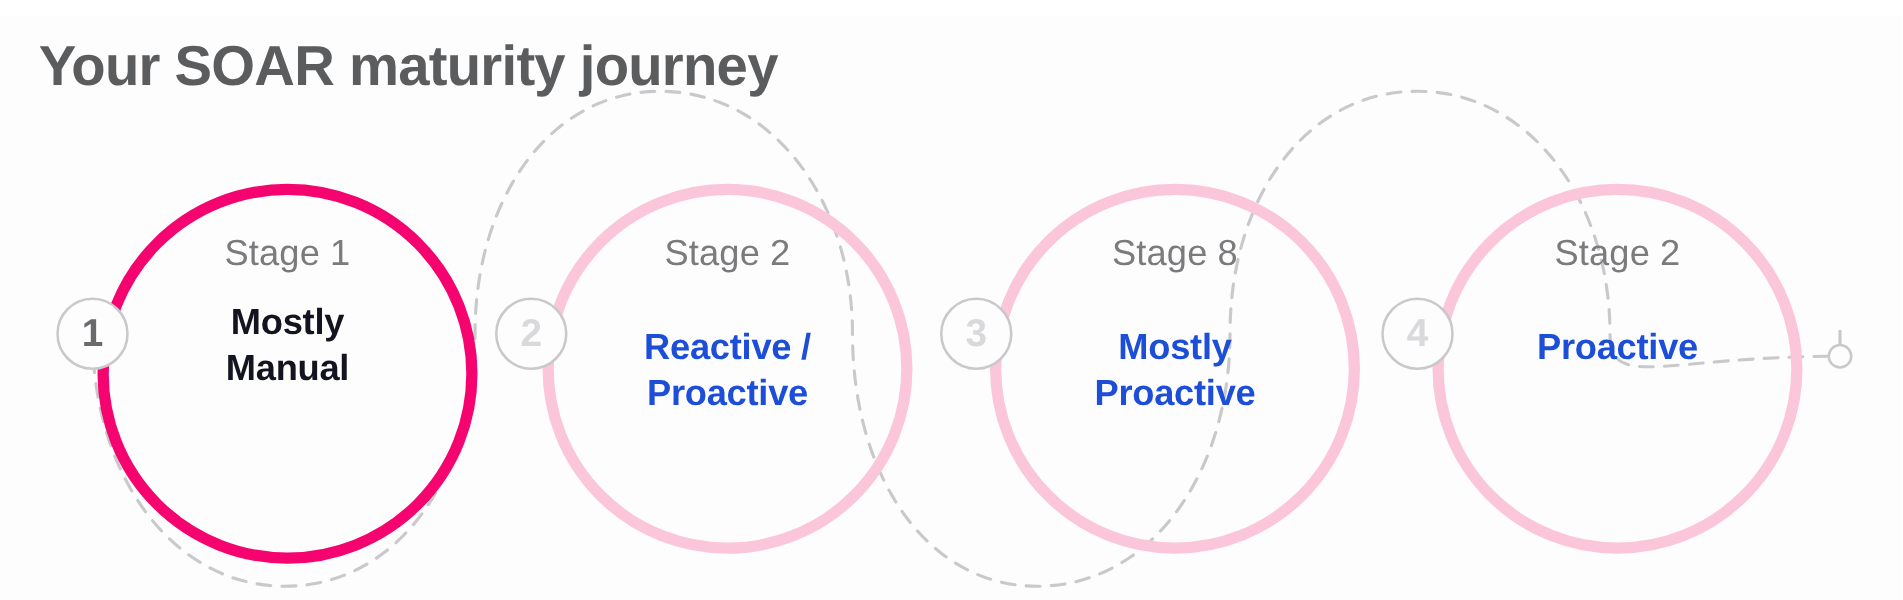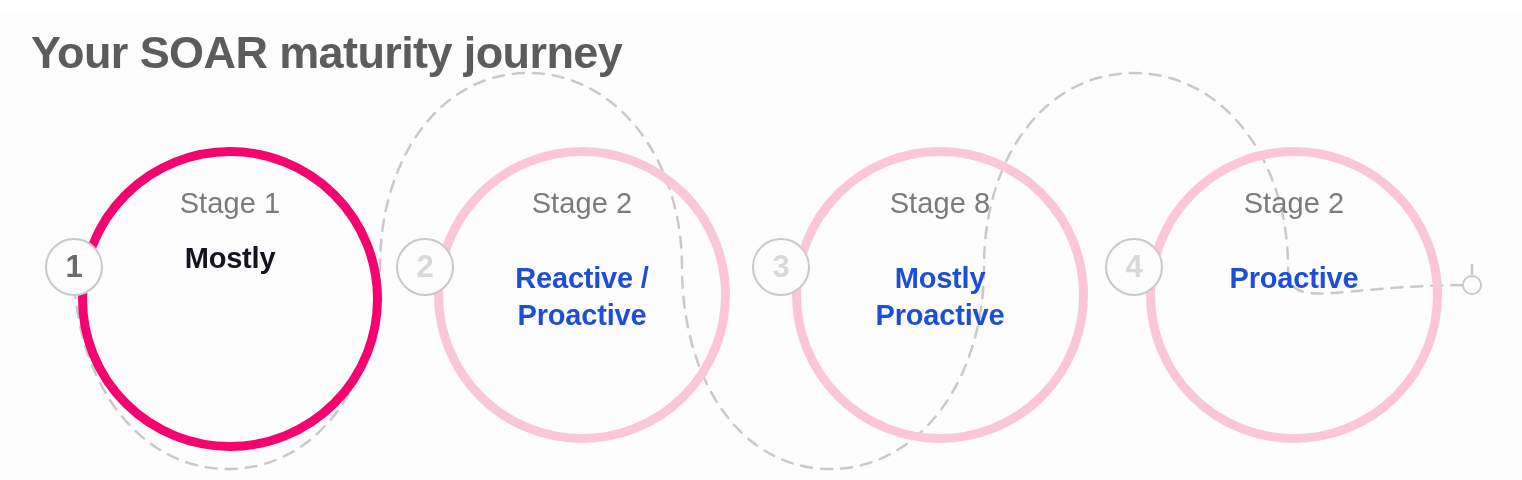--- a/index.html
+++ b/index.html
@@ -153,20 +153,21 @@
                C 1288 300, 1330 272, 1472 272" fill="none" stroke="#c9c9cc" stroke-width="2.5" stroke-linecap="round" stroke-dasharray="11 9"></path>
       <path d="M 1472 252 L 1472 268" fill="none" stroke="#c9c9cc" stroke-width="2.5" stroke-linecap="round"></path>
     </svg>
 
     <div class="stage active" style="left:78px; top:134px; width:304px; height:304px; z-index:5;">
       <div class="stage-ring"></div>
       <div class="stage-content" style="padding-top:42px;">
         <div class="stage-label">Stage 1</div>
         <div class="stage-desc" style="margin-top:22px;">
           <div>Mostly</div>
+          <div>Manual</div>
         </div>
       </div>
     </div>
 
     <div class="stage inactive" style="left:434px; top:134px; width:296px; height:296px; z-index:3;">
       <div class="stage-ring"></div>
       <div class="stage-content" style="padding-top:42px;">
         <div class="stage-label">Stage 2</div>
         <div class="stage-desc" style="margin-top:42px;">
           <div>Reactive /</div>

